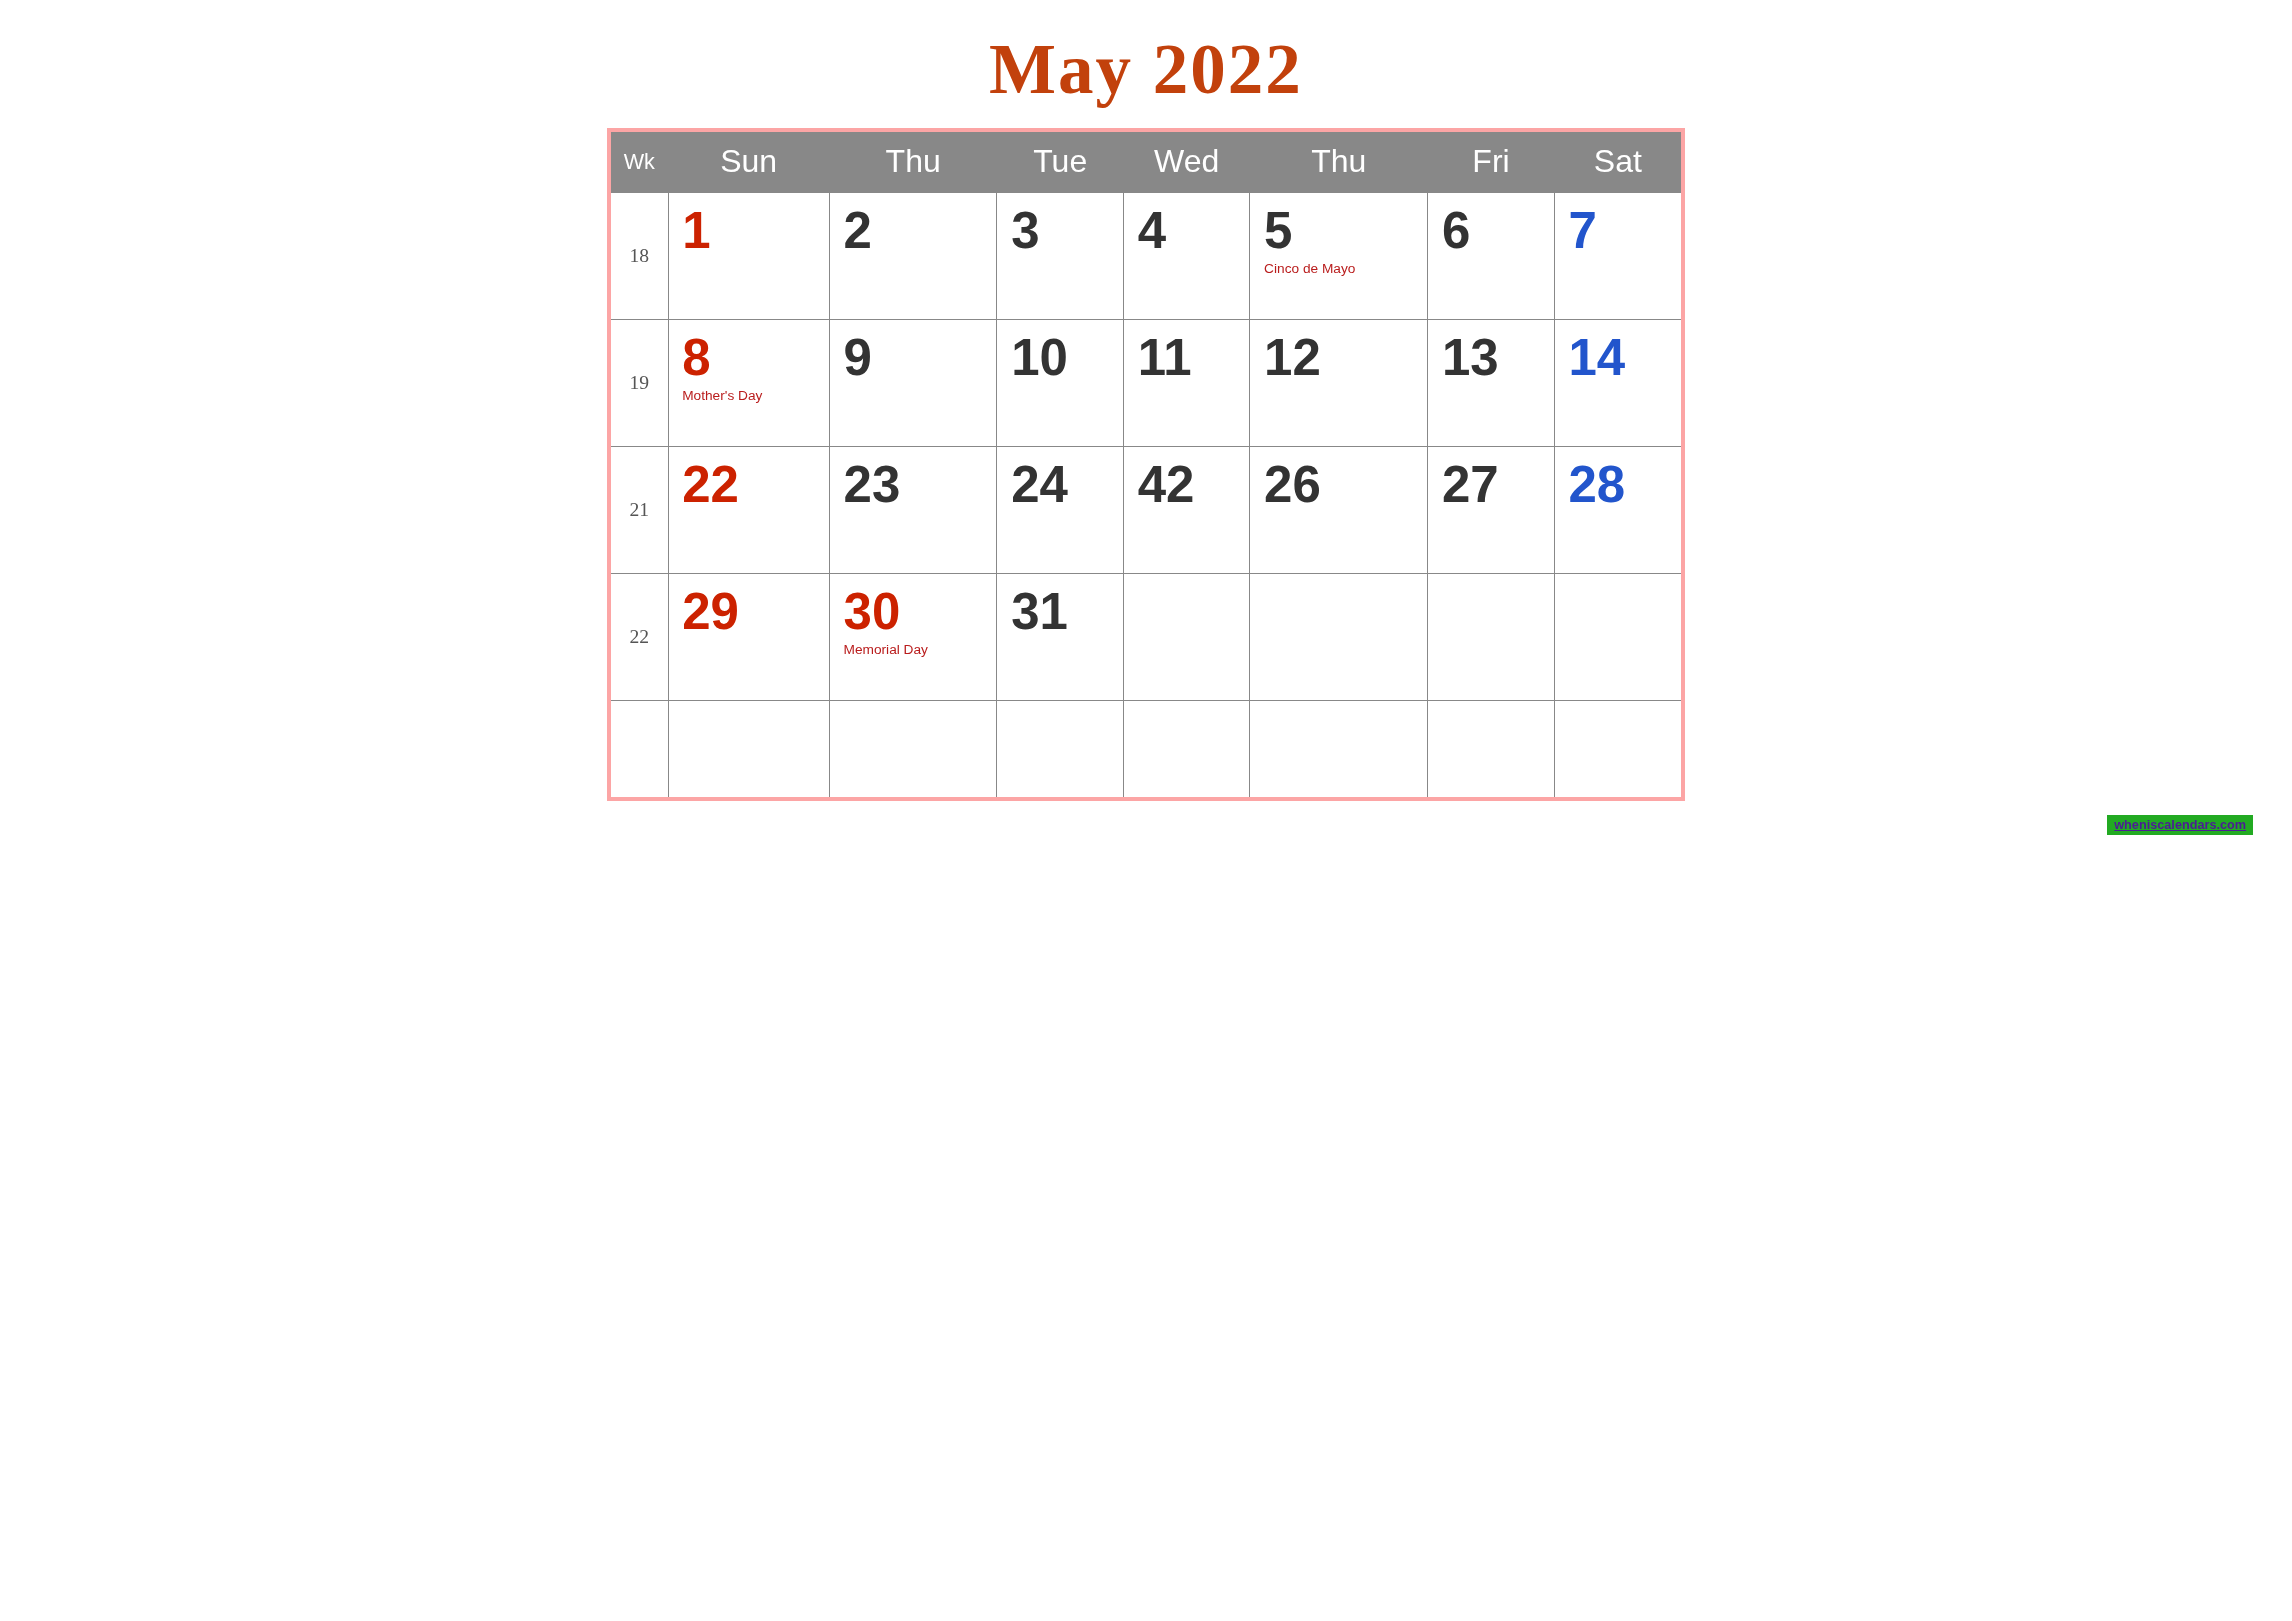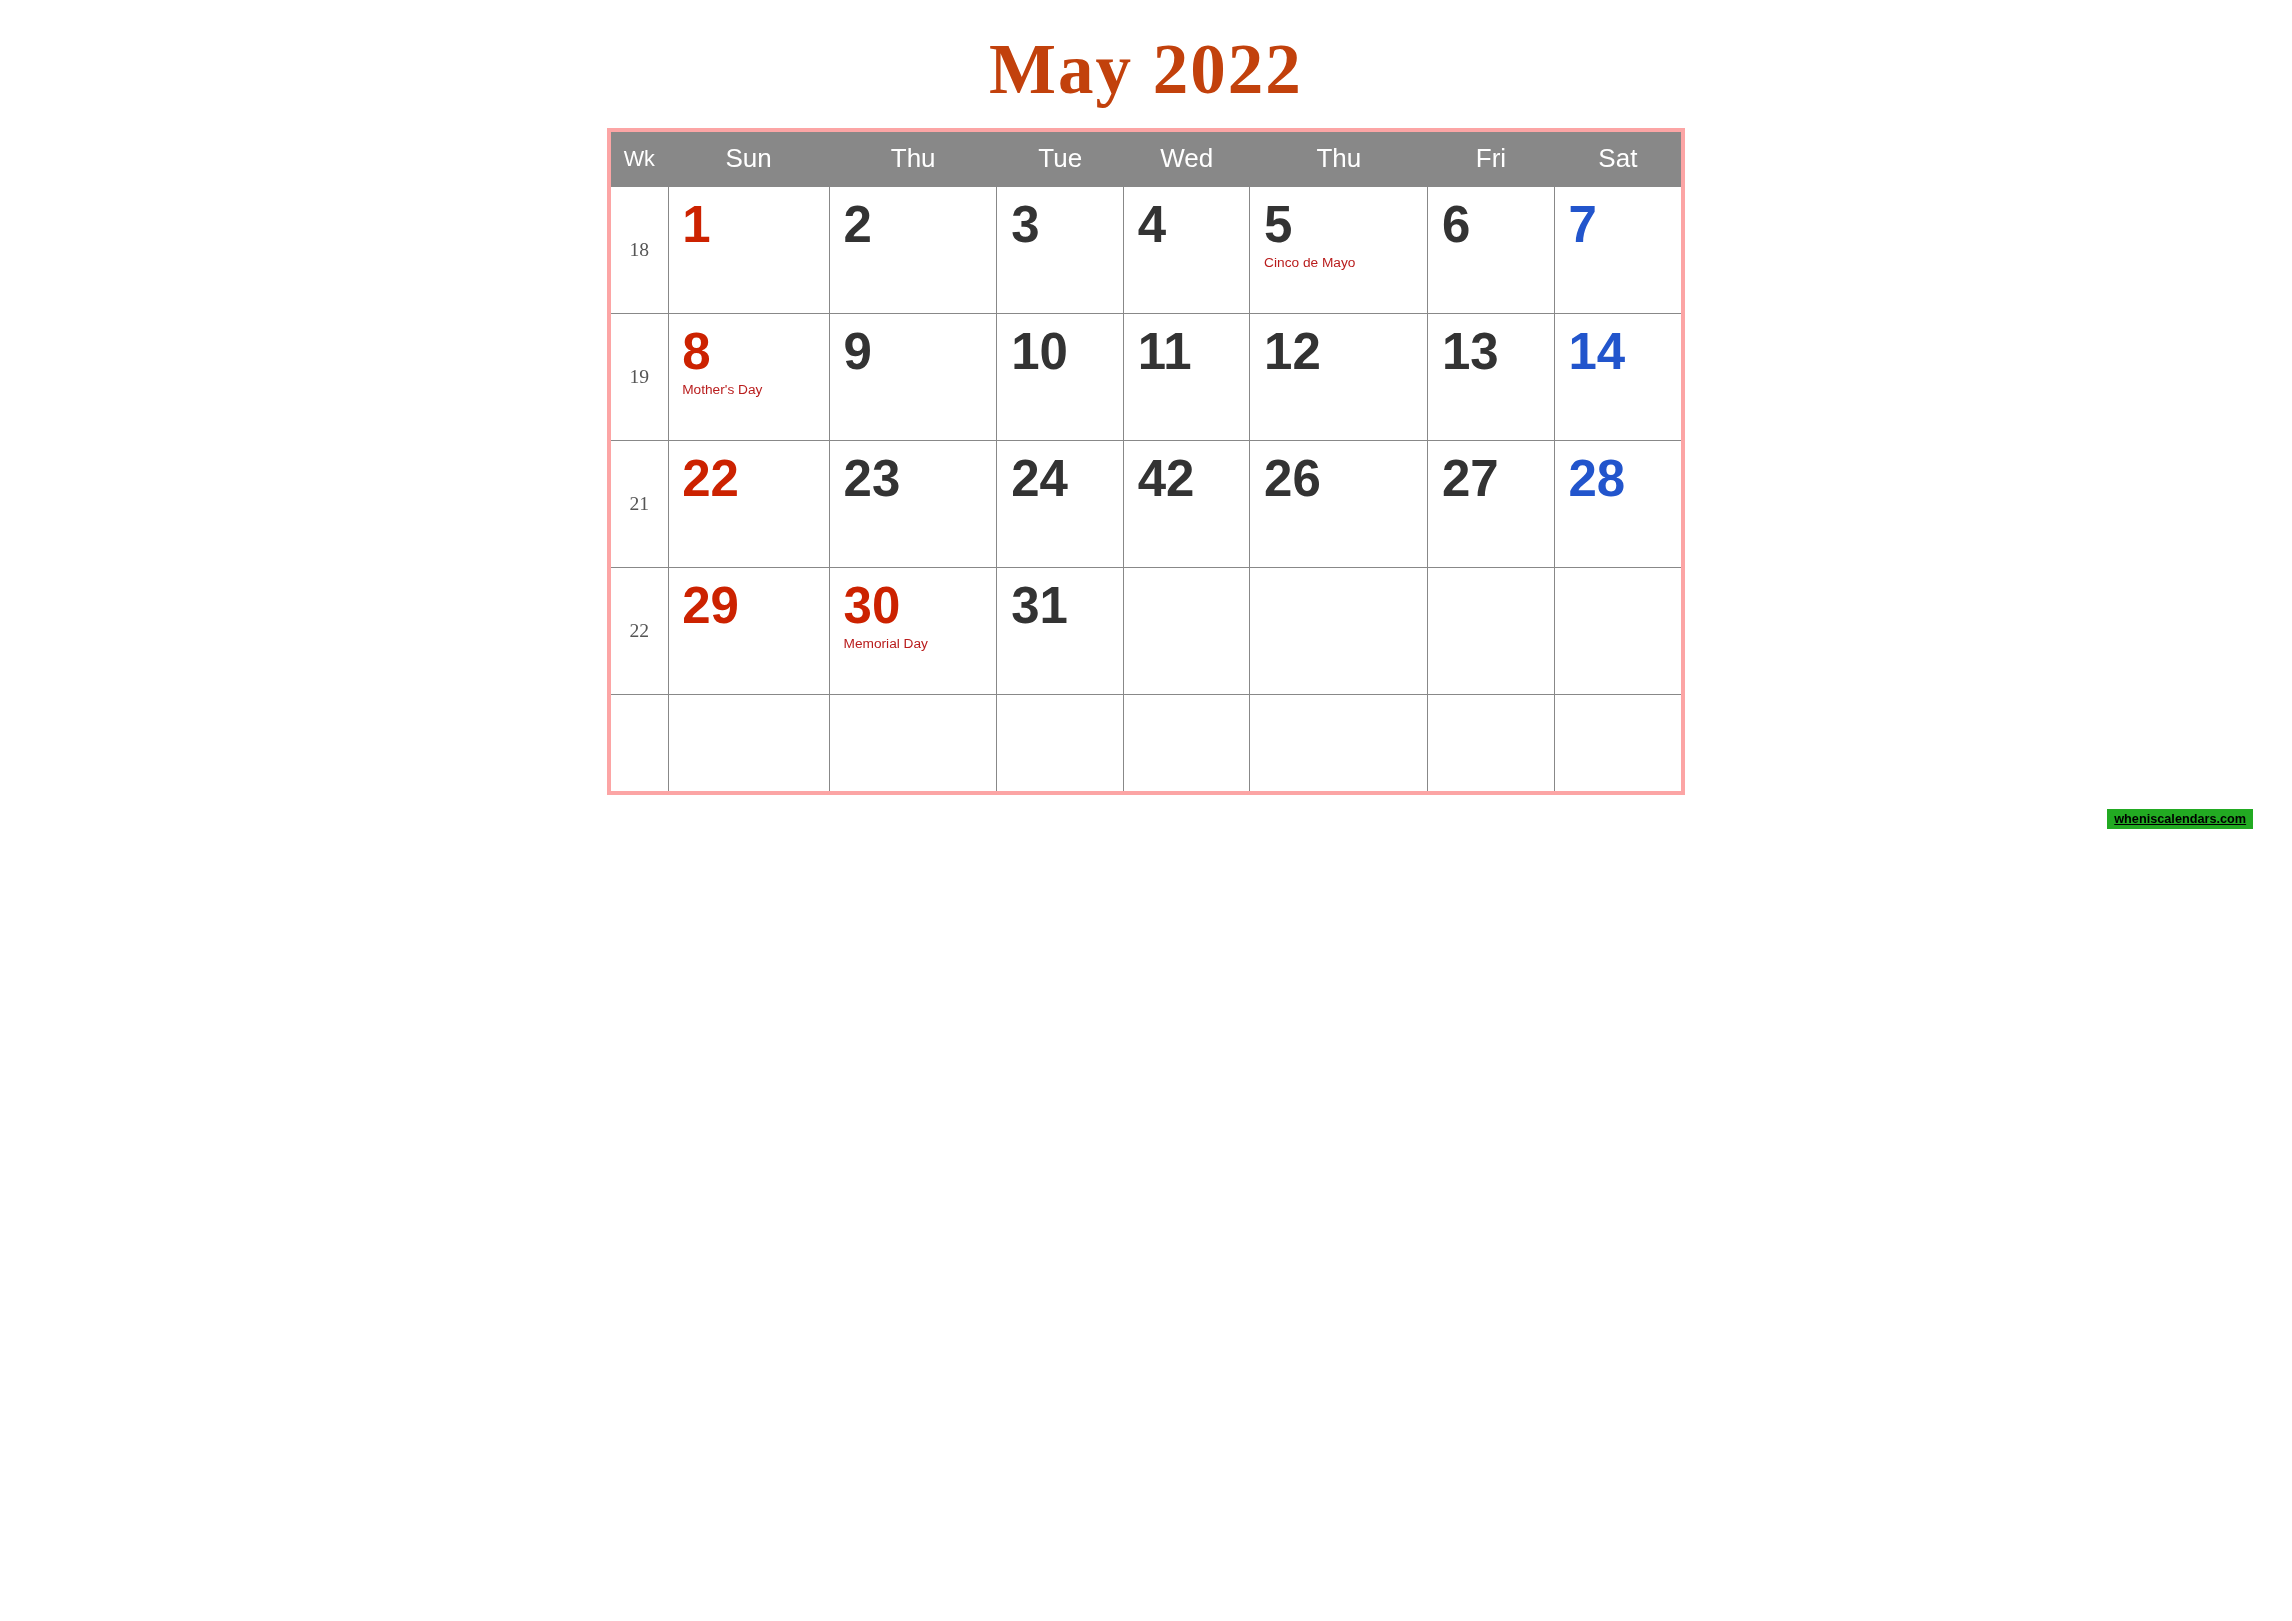--- a/index.html
+++ b/index.html
@@ -35,21 +35,21 @@
     .calendar-table td {
       border: 1.5px solid #888;
     }
 
     
     .header-row th {
       background: #888;
       color: #fff;
       text-align: center;
       padding: 11.8px 5.9px;
-      font-size: 26px;
+      font-size: 32px;
       font-family: 'Arial Black', sans-serif;
       font-weight: normal;
     }
 
     .header-row th.wk-header {
       font-size: 21.6px;
       width: 59px;
       min-width: 54px;
     }
 
@@ -100,21 +100,21 @@
     }
 
     .watermark {
       margin-top: 17.6px;
       align-self: flex-end;
       font-size: 12.7px;
     }
 
     .watermark a {
       background: #22aa22;
-      color: #000000;
+      color: #4c1d95;
       padding: 2.9px 6.9px;
       text-decoration: underline;
       font-family: Arial, sans-serif;
       font-weight: bold;
     }
   </style>
 </head>
 <body>
 
 <h1 class="page-title">May 2022</h1>

